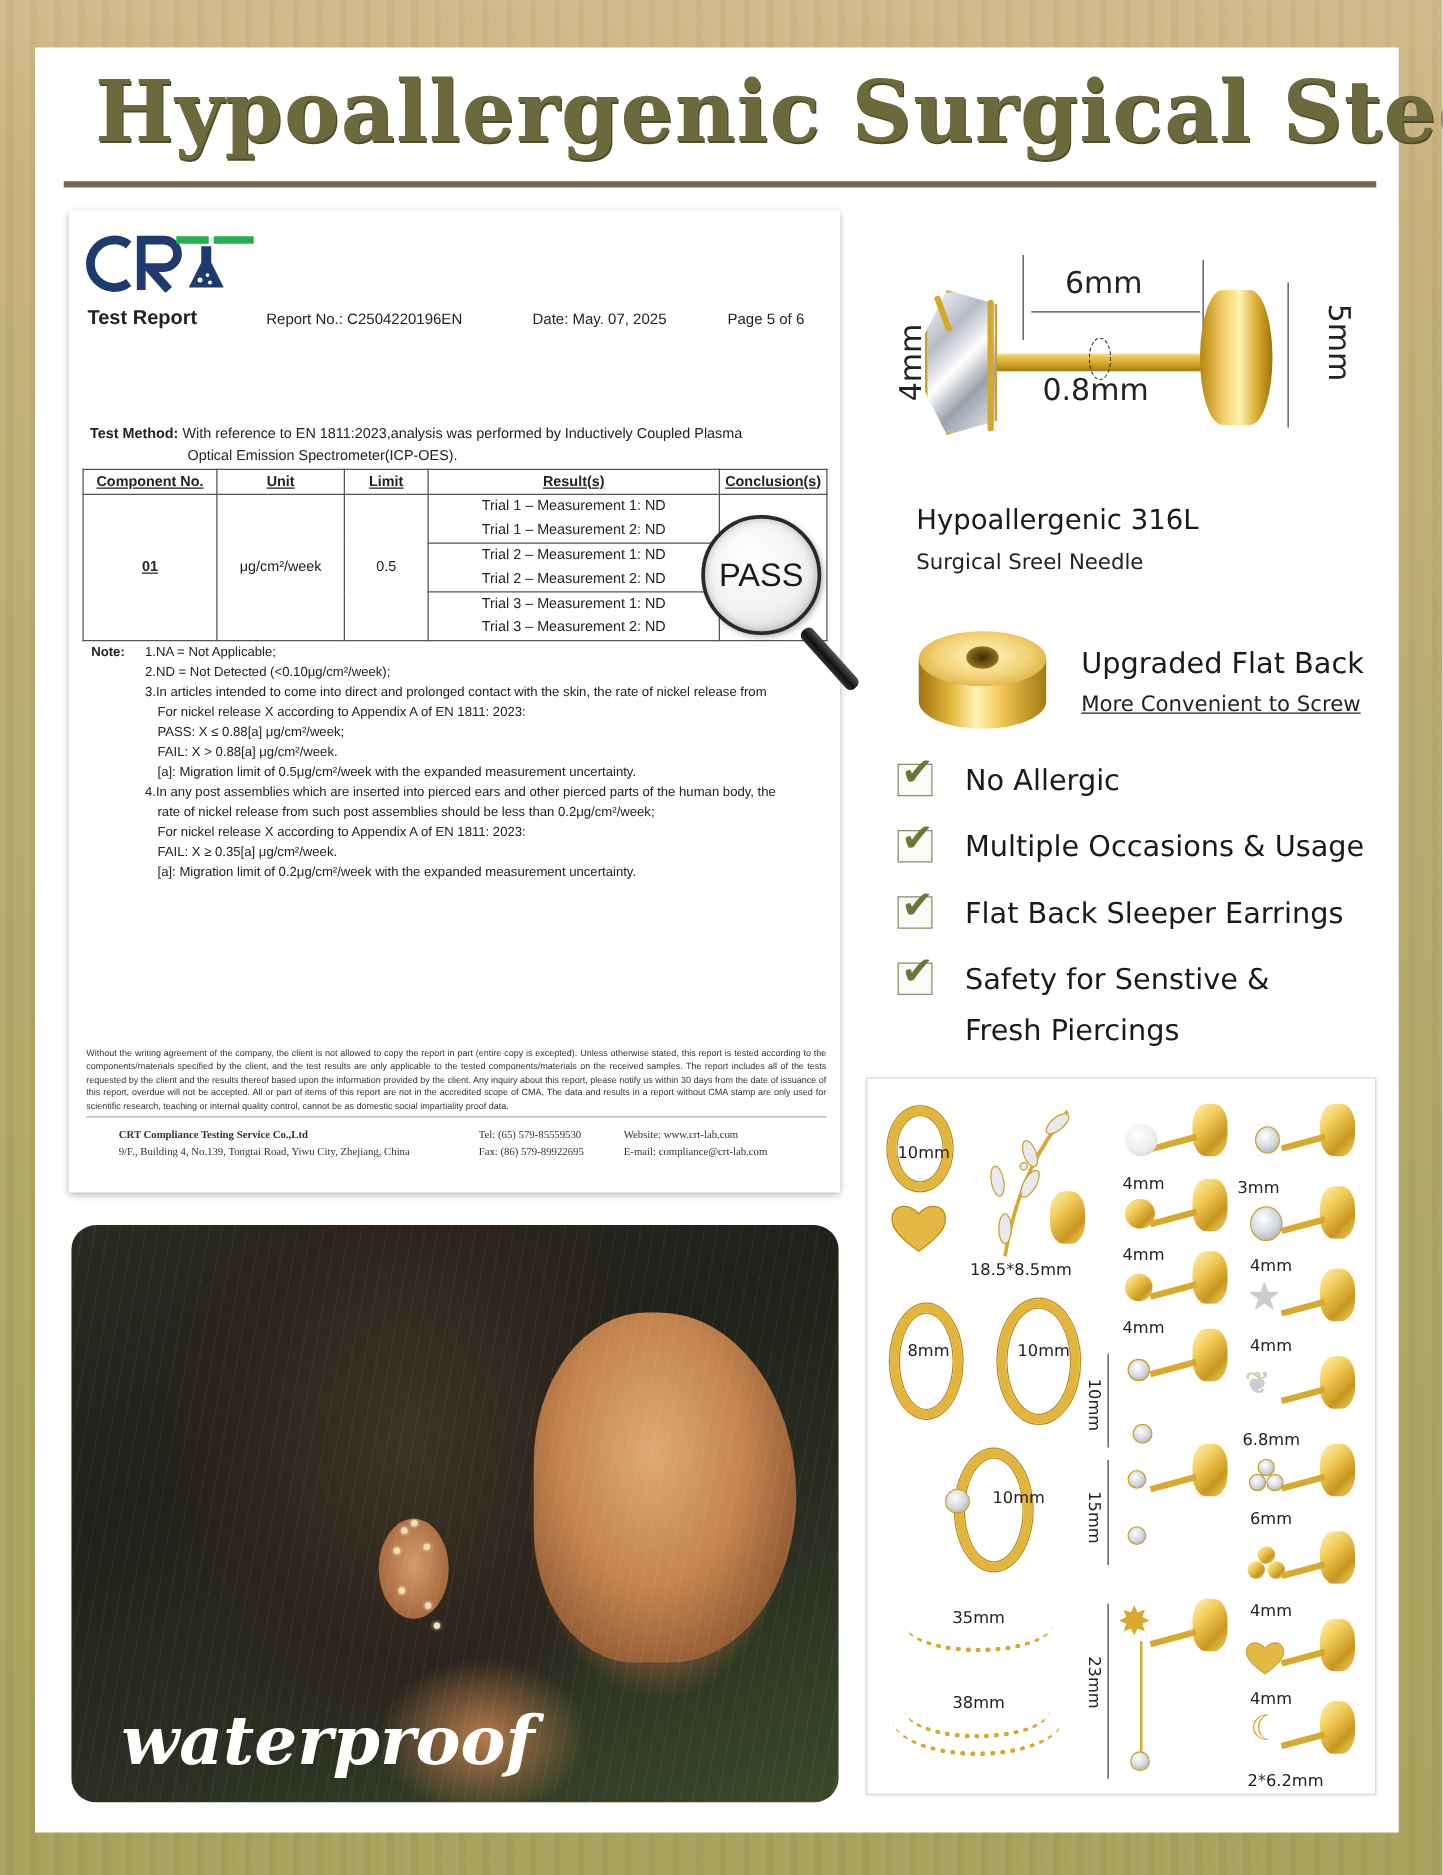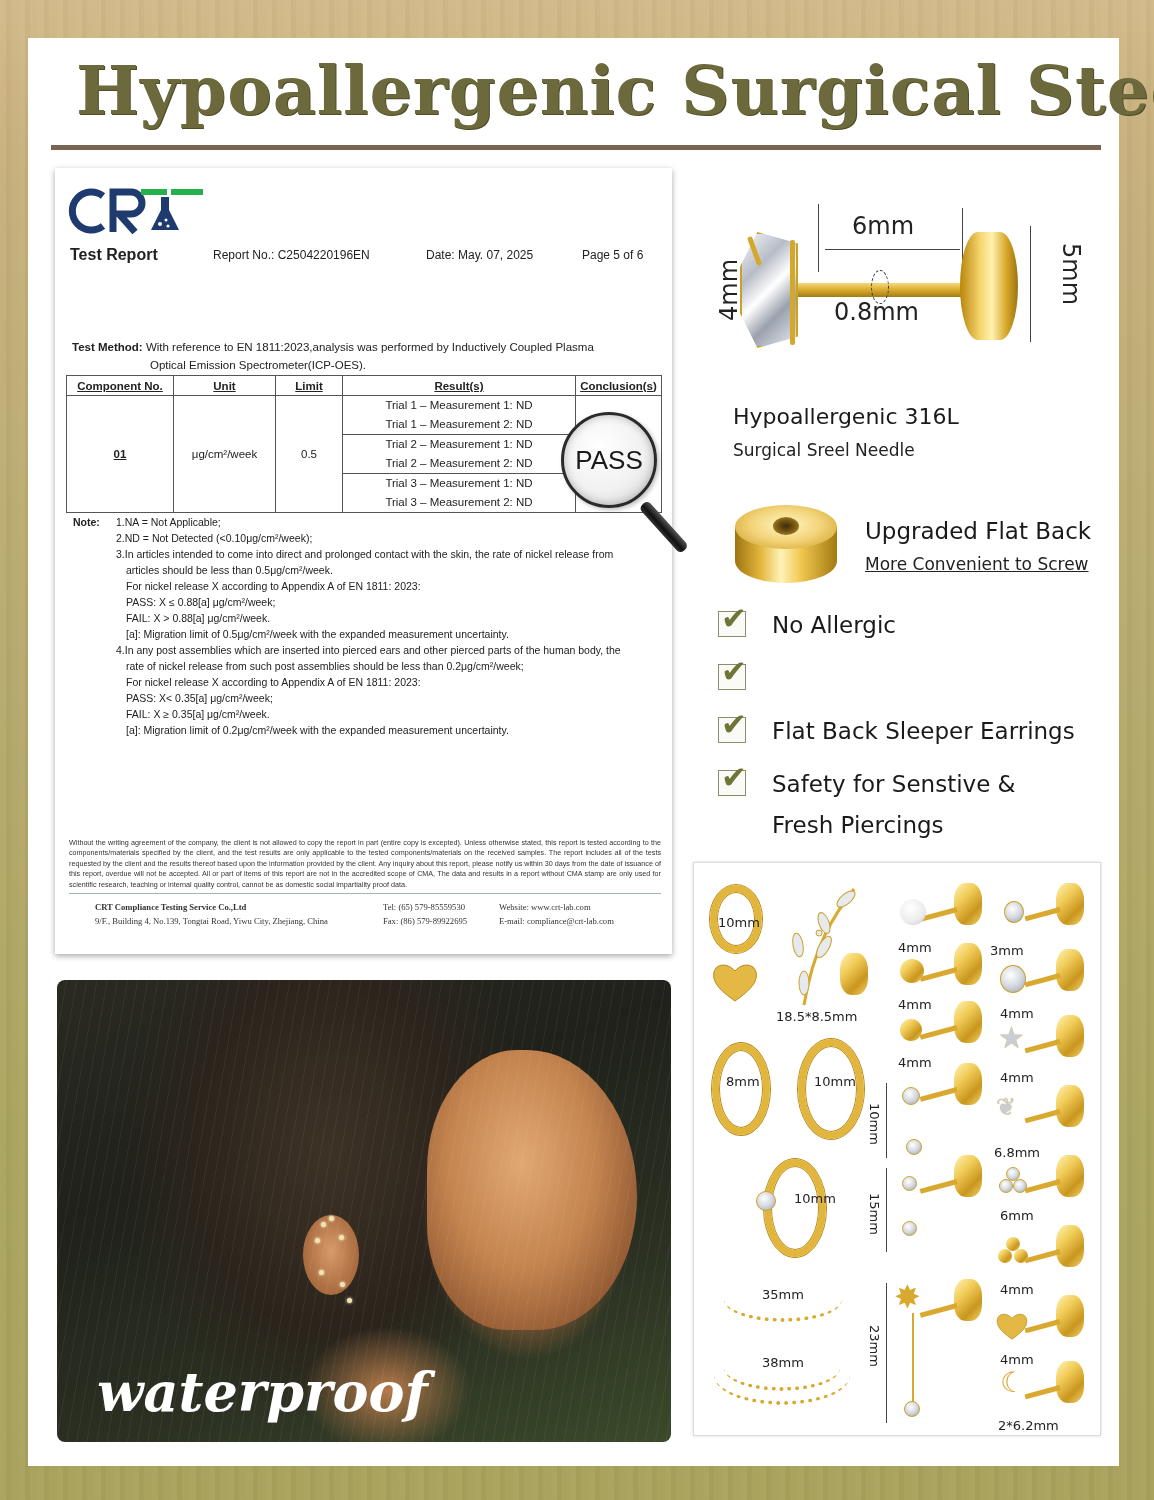--- a/index.html
+++ b/index.html
@@ -85,21 +85,21 @@
     font-size: 7.2px; line-height: 10.4px; color: #333; text-align: justify;
   }
   .rep-rule { position: absolute; left: 14px; top: 725px; width: 592px; height: 1px; background: #9fb8b0; }
   .rep-footer { position: absolute; left: 40px; top: 732px; width: 570px; font-size: 8.6px; line-height: 14px; color: #333; }
   .rep-footer .col { position: absolute; top: 0; font-family: Liberation Serif, serif; }
   .rep-footer b { font-weight: bold; }
 
   
   .photo {
     position: absolute; left: 57px; top: 980px; width: 614px; height: 462px;
-    border-radius: 8px; overflow: hidden;
+    border-radius: 20px; overflow: hidden;
     background:
       radial-gradient(ellipse 140px 200px at 470px 230px, #c88a57 0%, #a8683d 40%, rgba(90,55,30,0) 75%),
       radial-gradient(ellipse 120px 90px at 330px 410px, #b57a4a 0%, rgba(120,80,45,0) 70%),
       radial-gradient(ellipse 230px 300px at 270px 170px, #3d3226 0%, #2b241c 60%, rgba(30,25,20,0) 90%),
       linear-gradient(160deg, #2a2a22 0%, #1f211a 35%, #2b3022 70%, #3a4a2a 100%);
   }
   .photo .rain {
     position: absolute; inset: 0;
     background: repeating-linear-gradient(100deg, rgba(255,255,255,0.0) 0 9px, rgba(255,255,255,0.05) 9px 10px);
   }
@@ -266,29 +266,27 @@
     <span>PASS</span>
   </div>
 
   <div class="rep-notes">
     <div class="row">
         <span class="lbl">Note:</span>
         <span>1.NA = Not Applicable;</span>
       </div>
     <div class="i1">2.ND = Not Detected (&lt;0.10μg/cm²/week);</div>
     <div class="i1">3.In articles intended to come into direct and prolonged contact with the skin, the rate of nickel release from</div>
-    <div class="i2">articles should be less than 0.5μg/cm²/week.</div>
     <div class="i2">For nickel release X according to Appendix A of EN 1811: 2023:</div>
     <div class="i2">PASS: X ≤ 0.88[a] μg/cm²/week;</div>
     <div class="i2">FAIL: X &gt; 0.88[a] μg/cm²/week.</div>
     <div class="i2">[a]: Migration limit of 0.5μg/cm²/week with the expanded measurement uncertainty.</div>
     <div class="i1">4.In any post assemblies which are inserted into pierced ears and other pierced parts of the human body, the</div>
     <div class="i2">rate of nickel release from such post assemblies should be less than 0.2μg/cm²/week;</div>
     <div class="i2">For nickel release X according to Appendix A of EN 1811: 2023:</div>
-    <div class="i2">PASS: X&lt; 0.35[a] μg/cm²/week;</div>
     <div class="i2">FAIL: X ≥ 0.35[a] μg/cm²/week.</div>
     <div class="i2">[a]: Migration limit of 0.2μg/cm²/week with the expanded measurement uncertainty.</div>
   </div>
 
   <div class="rep-disclaimer">Without the writing agreement of the company, the client is not allowed to copy the report in part (entire copy is excepted). Unless otherwise stated, this report is tested according to the components/materials specified by the client, and the test results are only applicable to the tested components/materials on the received samples. The report includes all of the tests requested by the client and the results thereof based upon the information provided by the client. Any inquiry about this report, please notify us within 30 days from the date of issuance of this report, overdue will not be accepted. All or part of items of this report are not in the accredited scope of CMA, The data and results in a report without CMA stamp are only used for scientific research, teaching or internal quality control, cannot be as domestic social impartiality proof data.</div>
   <div class="rep-rule"></div>
   <div class="rep-footer">
     <div class="col" style="left:0">
       <b>CRT Compliance Testing Service Co.,Ltd</b><br>
       <span>9/F., Building 4, No.139, Tongtai Road, Yiwu City, Zhejiang, China</span>
@@ -350,20 +348,21 @@
   <div class="check-item" style="top:0">
     <div class="check-box">
         <span class="check-mark">✔</span>
       </div>
     <span class="check-text">No Allergic</span>
   </div>
   <div class="check-item" style="top:53px">
     <div class="check-box">
         <span class="check-mark">✔</span>
       </div>
+    <span class="check-text">Multiple Occasions &amp; Usage</span>
   </div>
   <div class="check-item" style="top:106px">
     <div class="check-box">
         <span class="check-mark">✔</span>
       </div>
     <span class="check-text">Flat Back Sleeper Earrings</span>
   </div>
   <div class="check-item" style="top:159px">
     <div class="check-box">
         <span class="check-mark">✔</span>

